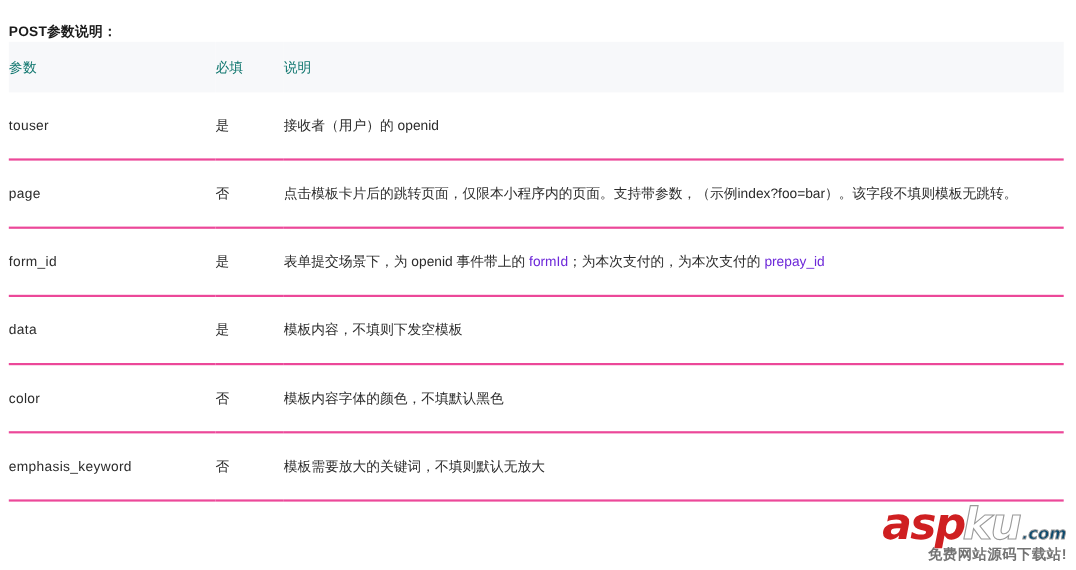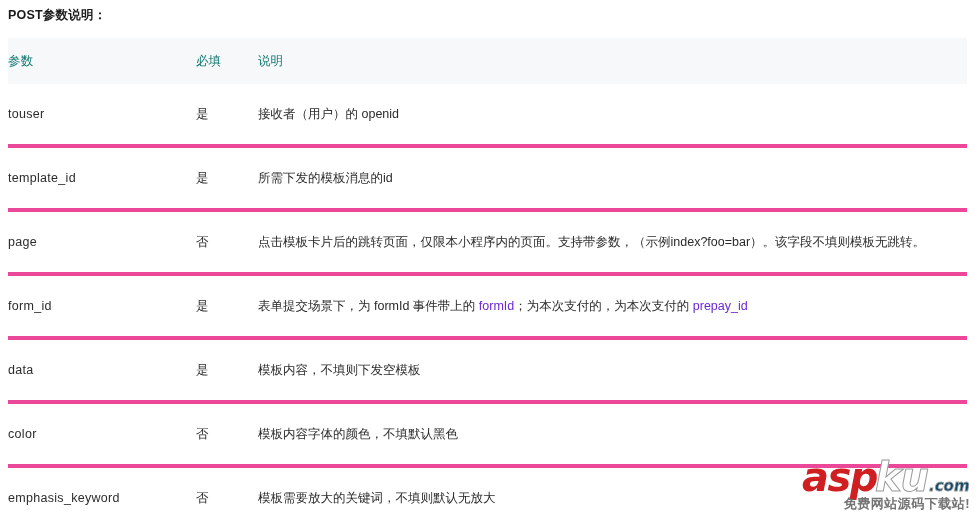--- a/index.html
+++ b/index.html
@@ -13,21 +13,21 @@
     font-family: "Liberation Sans", "DejaVu Sans", sans-serif;
     color: #333333;
     overflow: hidden;
     position: relative;
   }
 
   .page-title {
     font-size: 12.5px;
     font-weight: bold;
     color: #1a1a1a;
-    padding: 7px 0 0 8px;
+    padding: 21px 0 0 8px;
     letter-spacing: 0.2px;
     line-height: 16px;
   }
 
   .table-wrap {
     position: absolute;
     left: 8px;
     top: 38px;
     width: 959px;
   }
@@ -44,21 +44,21 @@
     color: #0f766e;
     font-weight: normal;
     text-align: left;
     height: 46px;
     vertical-align: middle;
     padding: 0;
     border: none;
   }
 
   table.param-table tbody td {
-    border-bottom: 4px solid #ec4899;
+    border-bottom: 2px solid #ec4899;
     vertical-align: middle;
     padding: 0;
     color: #2b2b2b;
     height: 60px;
   }
 
   
   .col-param  { width: 188px; }
   .col-req    { width: 62px;  }
   .col-desc   { width: auto;  }
@@ -167,33 +167,28 @@
         <th class="cell-desc">说明</th>
       </tr>
     </thead>
     <tbody id="table-body">
         <tr>
           <td class="cell-param">touser</td>
           <td class="cell-req">是</td>
           <td class="cell-desc"><span>接收者（用户）的 openid</span></td>
         </tr>
         <tr>
-          <td class="cell-param">template_id</td>
-          <td class="cell-req">是</td>
-          <td class="cell-desc"><span>所需下发的模板消息的id</span></td>
-        </tr>
-        <tr>
           <td class="cell-param">page</td>
           <td class="cell-req">否</td>
           <td class="cell-desc"><span>点击模板卡片后的跳转页面，仅限本小程序内的页面。支持带参数，（示例index?foo=bar）。该字段不填则模板无跳转。</span></td>
         </tr>
         <tr>
           <td class="cell-param">form_id</td>
           <td class="cell-req">是</td>
-          <td class="cell-desc"><span>表单提交场景下，为 formId 事件带上的 </span><span class="link">formId</span><span>；为本次支付的，为本次支付的 </span><span class="link">prepay_id</span></td>
+          <td class="cell-desc"><span>表单提交场景下，为 openid 事件带上的 </span><span class="link">formId</span><span>；为本次支付的，为本次支付的 </span><span class="link">prepay_id</span></td>
         </tr>
         <tr>
           <td class="cell-param">data</td>
           <td class="cell-req">是</td>
           <td class="cell-desc"><span>模板内容，不填则下发空模板</span></td>
         </tr>
         <tr>
           <td class="cell-param">color</td>
           <td class="cell-req">否</td>
           <td class="cell-desc"><span>模板内容字体的颜色，不填默认黑色</span></td>

